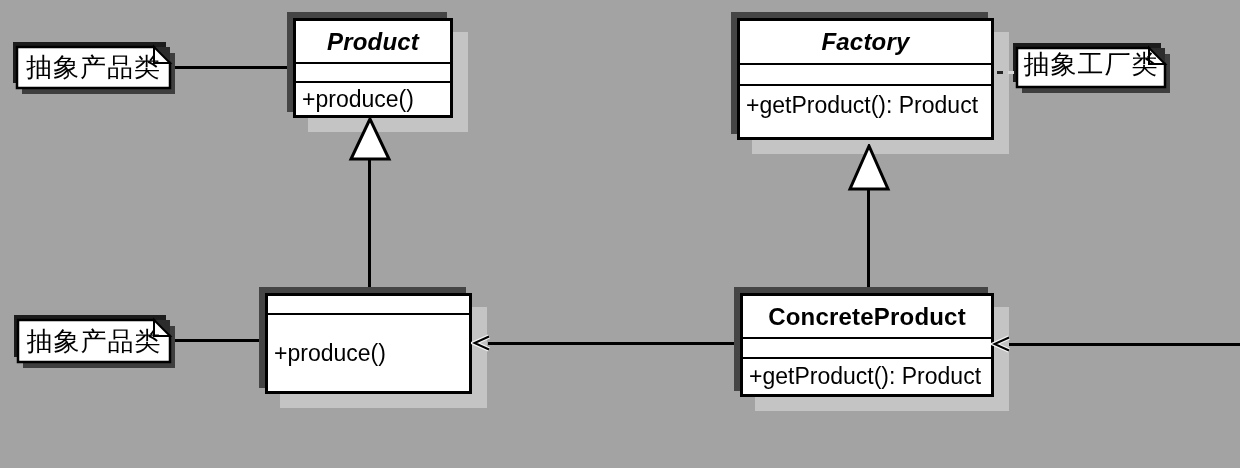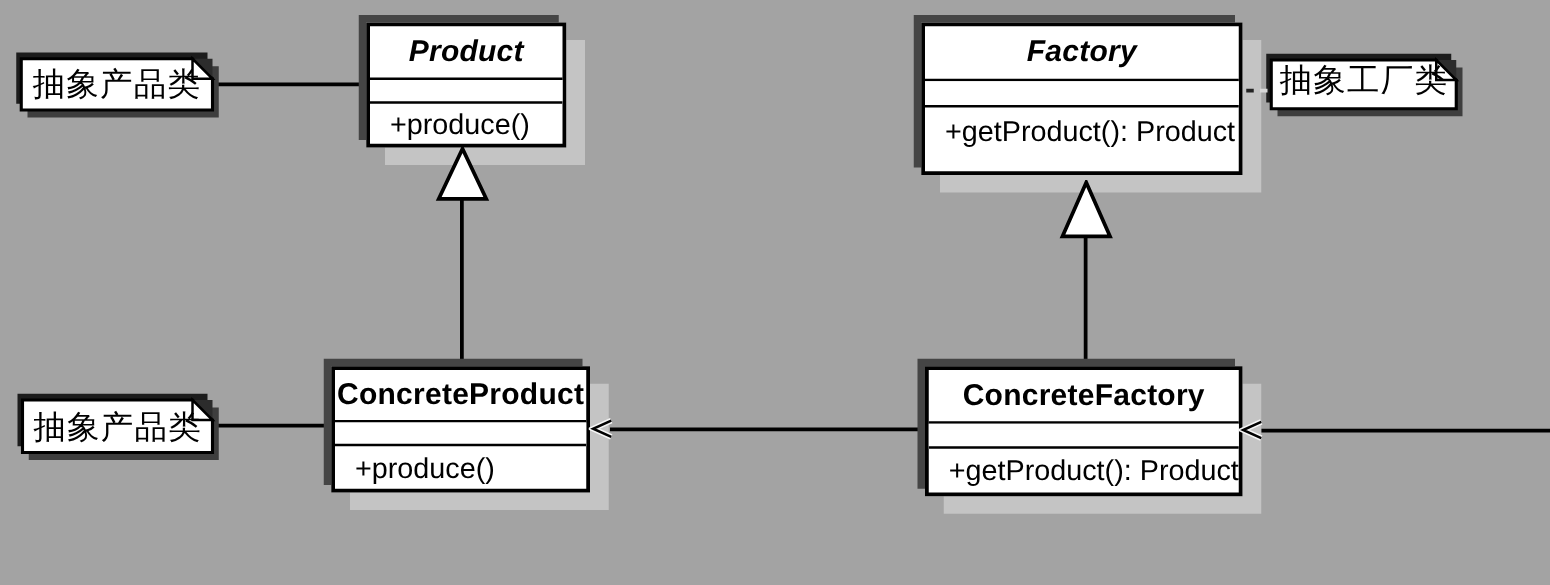--- a/index.html
+++ b/index.html
@@ -18,21 +18,21 @@
   }
   .uml-title {
     flex:0 0 auto; border-bottom:2px solid #000;
     display:flex; align-items:center; justify-content:center;
     font-weight:bold; font-size:24px; letter-spacing:.2px;
     white-space:nowrap;
   }
   .abstract .uml-title { font-style:italic; }
   .uml-attrs { flex:0 0 auto; border-bottom:2px solid #000; background:#fff; }
   .uml-methods {
-    flex:1 1 auto; font-size:23px; padding-left:16px;
+    flex:1 1 auto; font-size:23px; padding-left:6px;
     display:flex; align-items:center; white-space:nowrap; overflow:visible;
   }
   .uml-methods.top { align-items:flex-start; padding-top:4px; line-height:30px; }
   
   .note-svg { position:absolute; z-index:2; }
   .note-text {
     position:absolute; z-index:3; display:flex;
     align-items:center; justify-content:center;
     font-size:26px; letter-spacing:1px; white-space:nowrap;
   }
@@ -61,27 +61,26 @@
     <div class="uml-methods">+produce()</div>
   </div>
 
   <div class="uml-class abstract" style="left:737px; top:18px; width:257px; height:122px;">
     <div class="uml-title" style="height:42px;">Factory</div>
     <div class="uml-attrs" style="height:19px;"></div>
     <div class="uml-methods top">+getProduct(): Product</div>
   </div>
 
   <div class="uml-class" style="left:265px; top:293px; width:207px; height:101px;">
-    <div class="uml-title" style="height:40px;">ConcreteProduct</div>
     <div class="uml-attrs" style="height:17px;"></div>
     <div class="uml-methods">+produce()</div>
   </div>
 
   <div class="uml-class" style="left:740px; top:293px; width:254px; height:104px;">
-    <div class="uml-title" style="height:41px;">ConcreteFactory</div>
+    <div class="uml-title" style="height:41px;">ConcreteProduct</div>
     <div class="uml-attrs" style="height:18px;"></div>
     <div class="uml-methods">+getProduct(): Product</div>
   </div>
 
   <svg class="note-svg" style="left:12px; top:41px;" width="164" height="55" viewBox="-5 -6 164 55">
     <rect x="-4" y="-5" width="153" height="41" fill="#1c1c1c"></rect>
     <rect x="5" y="6" width="153" height="41" fill="#3e3e3e"></rect>
     <path d="M0,0 H137 L153,16 V41 H0 Z" fill="#ffffff" stroke="#000" stroke-width="2.5"></path>
     <path d="M137,0 H153 V16 Z" fill="#2c2c2c"></path>
     <path d="M137,0 L153,16 H137 Z" fill="#ffffff" stroke="#000" stroke-width="2"></path>

